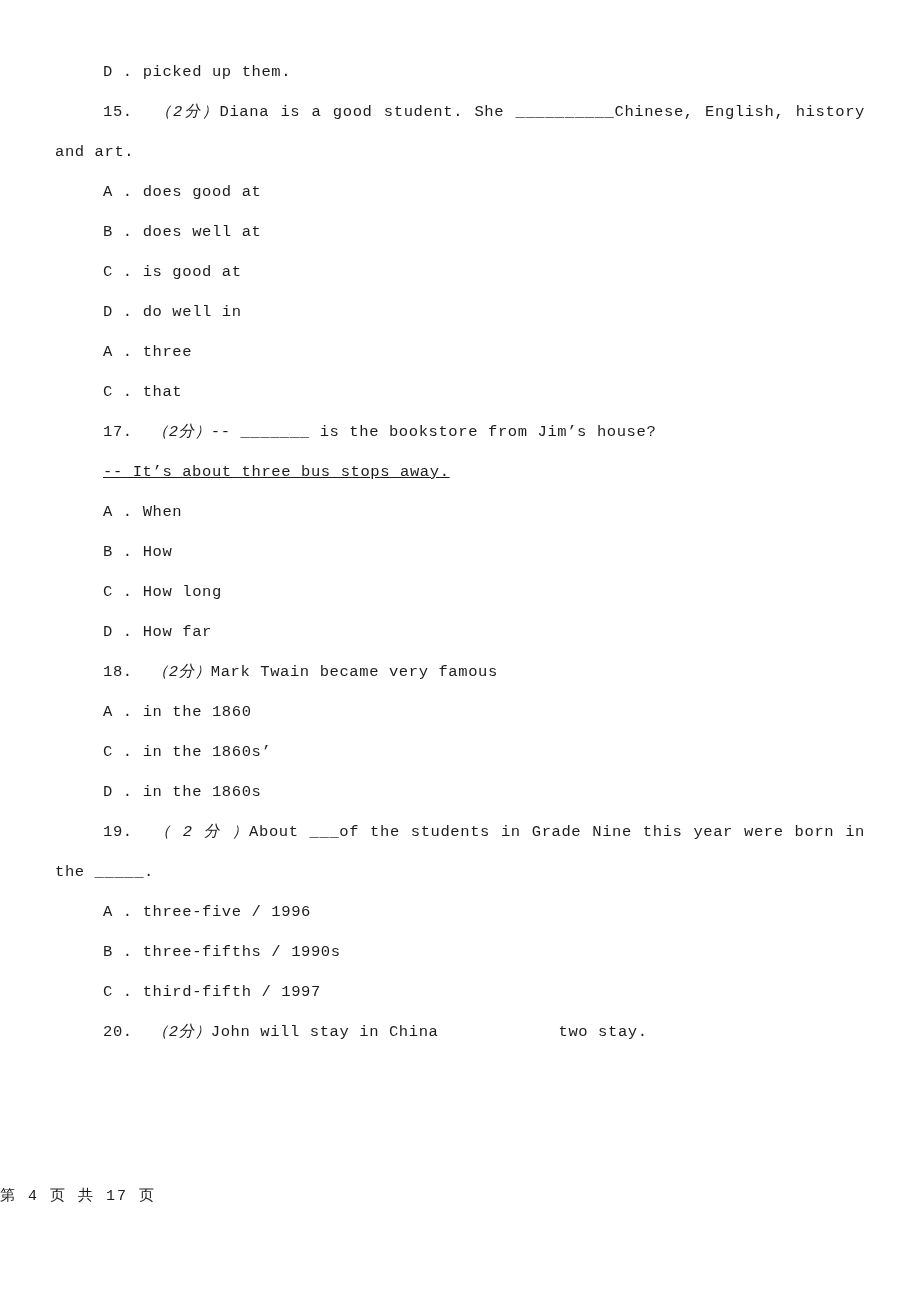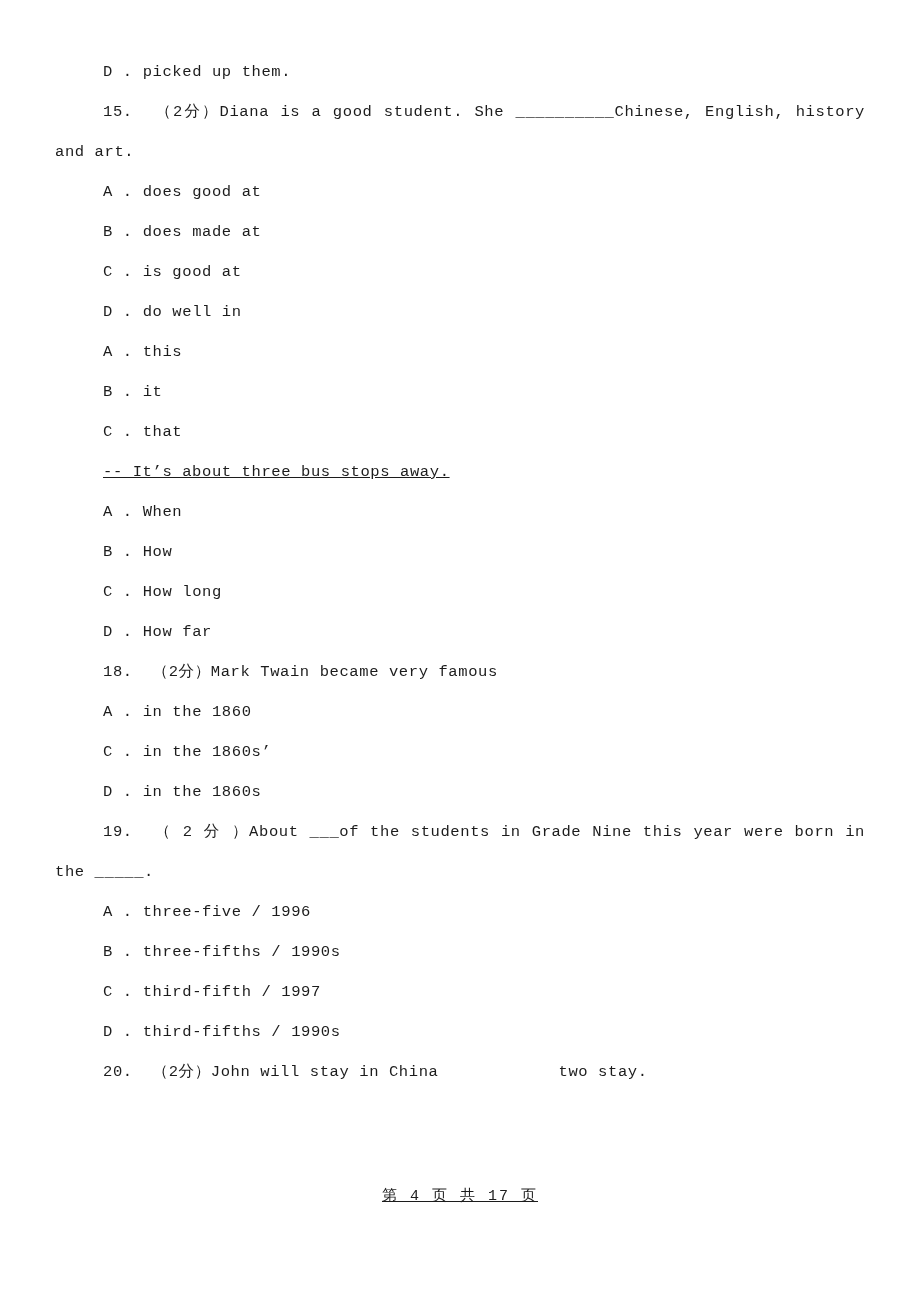--- a/index.html
+++ b/index.html
@@ -72,39 +72,39 @@
   }
 
   
   .optkey {
     letter-spacing: 0.6px;
   }
 
   
   .pts {
     font-family: "Liberation Mono", "DejaVu Sans Mono", monospace;
+    font-style: italic;
   }
 
   
   .gapblank {
     display: inline-block;
     width: 120px;
   }
 
   .footer {
     position: absolute;
     left: 0;
     top: 1186px;
     width: 920px;
-    text-align: center;
+    text-align: left;
     font-size: 15px;
     letter-spacing: 2px;
     color: #1c1c1c;
     font-family: "Liberation Mono", "DejaVu Sans Mono", monospace;
-    text-decoration: underline;
   }
 </style>
 </head>
 <body>
 
 <div class="page">
 
   <div class="content">
 
     <div class="optline">
@@ -114,44 +114,43 @@
 
     <div class="qline">
       <span>15.</span><span>&nbsp;&nbsp;</span><span class="pts">（2分）</span><span>Diana is a good student. She __________Chinese, English, history and art.</span>
     </div>
     <div class="optline">
       <span class="optkey">A .</span>
       <span>does good at</span>
     </div>
     <div class="optline">
       <span class="optkey">B .</span>
-      <span>does made at</span>
+      <span>does well at</span>
     </div>
     <div class="optline">
       <span class="optkey">C .</span>
       <span>is good at</span>
     </div>
     <div class="optline">
       <span class="optkey">D .</span>
       <span>do well in</span>
     </div>
 
     <div class="optline">
       <span class="optkey">A .</span>
-      <span>this</span>
-    </div>
-    <div class="optline">
-      <span class="optkey">B .</span>
-      <span>it</span>
+      <span>three</span>
     </div>
     <div class="optline">
       <span class="optkey">C .</span>
       <span>that</span>
     </div>
 
+    <div class="qline">
+      <span>17.</span><span>&nbsp;&nbsp;</span><span class="pts">（2分）</span><span>-- _______ is the bookstore from Jim’s house?</span>
+    </div>
     <div class="contline">-- It’s about three bus stops away.</div>
     <div class="optline">
       <span class="optkey">A .</span>
       <span>When</span>
     </div>
     <div class="optline">
       <span class="optkey">B .</span>
       <span>How</span>
     </div>
     <div class="optline">
@@ -187,24 +186,20 @@
       <span>three-five / 1996</span>
     </div>
     <div class="optline">
       <span class="optkey">B .</span>
       <span>three-fifths / 1990s</span>
     </div>
     <div class="optline">
       <span class="optkey">C .</span>
       <span>third-fifth / 1997</span>
     </div>
-    <div class="optline">
-      <span class="optkey">D .</span>
-      <span>third-fifths / 1990s</span>
-    </div>
 
     <div class="qline">
       <span>20.</span><span>&nbsp;&nbsp;</span><span class="pts">（2分）</span><span>John will stay in China</span><span class="gapblank"></span><span>two stay.</span>
     </div>
 
   </div>
 
   <div class="footer">第 4 页 共 17 页</div>
 
 </div>

